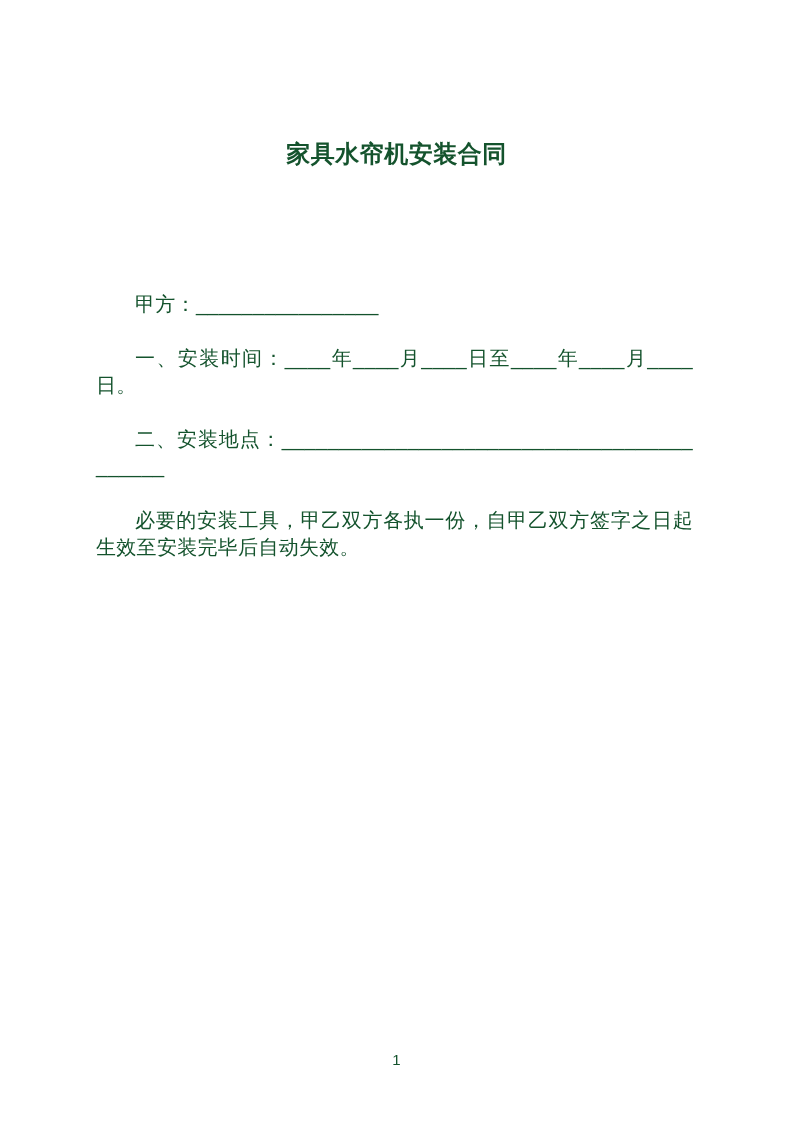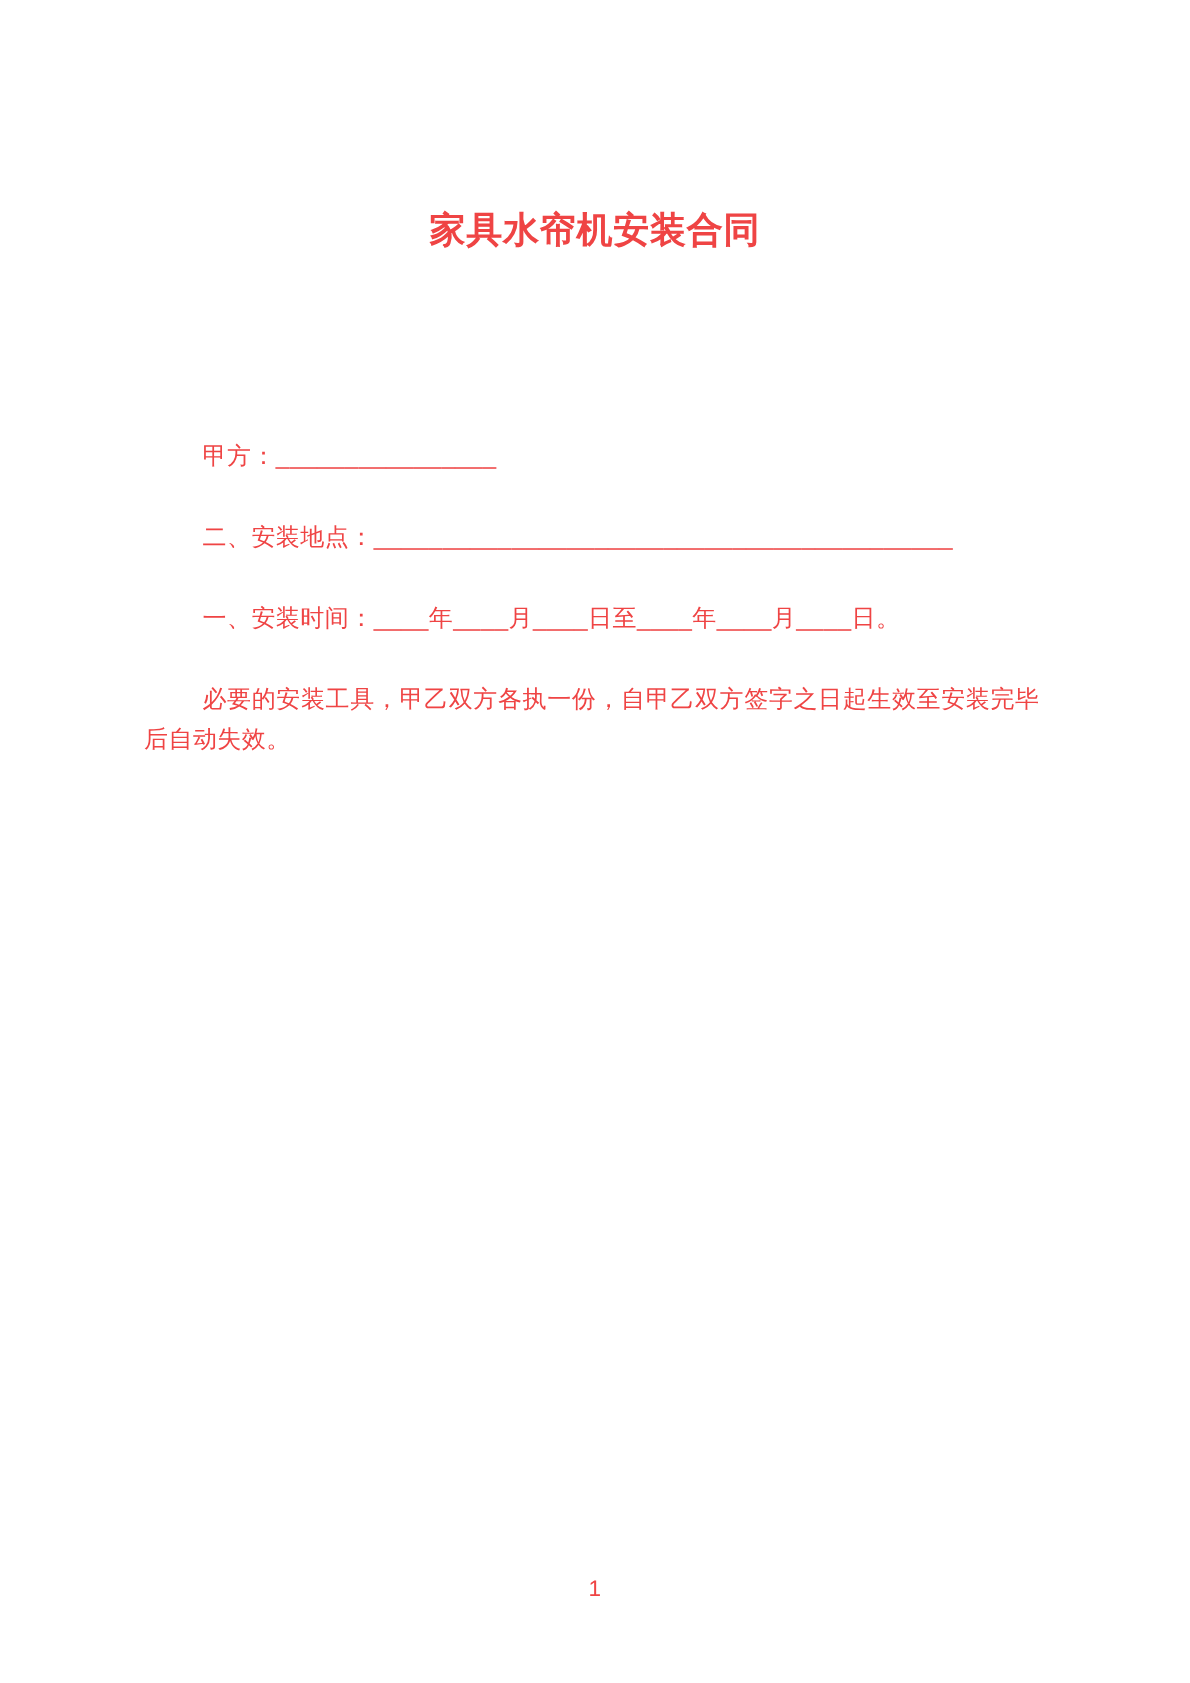--- a/index.html
+++ b/index.html
@@ -6,41 +6,41 @@
     margin: 0;
     padding: 0;
     background: #ffffff;
   }
   .page {
     position: relative;
     width: 793px;
     height: 1122px;
     margin: 0 auto;
     background: #ffffff;
-    color: #ef4444;
+    color: #14532d;
     font-family: "Liberation Sans", "DejaVu Sans", sans-serif;
     overflow: hidden;
     box-sizing: border-box;
   }
   .doc-title {
     margin: 0;
     padding-top: 139px;
     font-size: 24px;
     line-height: 29px;
     font-weight: bold;
     text-align: center;
     letter-spacing: 0.5px;
   }
   .content {
     margin-top: 123px;
     padding: 0 96px;
   }
   .para {
     margin: 0 4px 27px 0;
-    font-size: 16px;
+    font-size: 20px;
     line-height: 27px;
     text-align: justify;
     text-indent: 39px;
     letter-spacing: 0.3px;
     word-break: break-all;
     overflow-wrap: anywhere;
   }
   .page-footer {
     position: absolute;
     left: 0;
@@ -57,23 +57,23 @@
 <div class="page">
 
   <h1 class="doc-title">家具水帘机安装合同</h1>
 
   <div class="content">
 
     <p class="para">甲方：________________</p>
 
 
 
+    <p class="para">一、安装时间：____年____月____日至____年____月____日。</p>
+
     <p class="para">二、安装地点：__________________________________________</p>
-
-    <p class="para">一、安装时间：____年____月____日至____年____月____日。</p>
 
 
 
 
 
     <p class="para">必要的安装工具，甲乙双方各执一份，自甲乙双方签字之日起生效至安装完毕后自动失效。</p>
 
   </div>
 
   <div class="page-footer">1</div>

